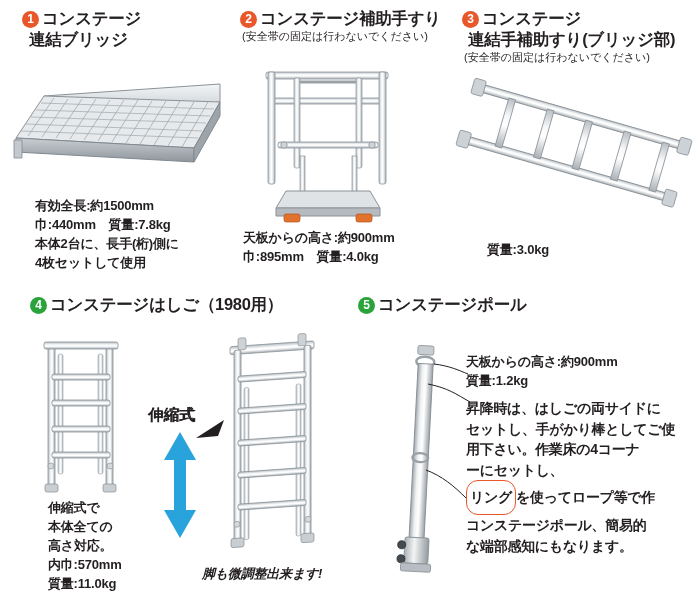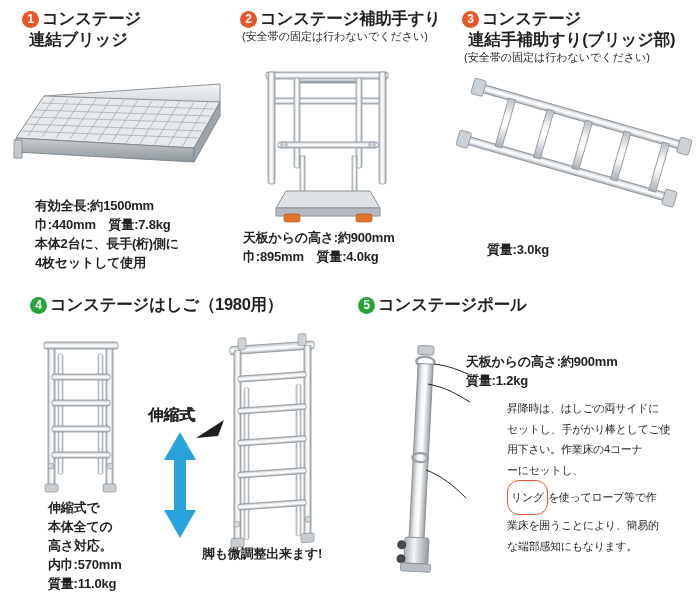--- a/index.html
+++ b/index.html
@@ -53,25 +53,24 @@
     white-space: nowrap;
   }
   .spec {
     font-size: 13px;
     font-weight: bold;
     line-height: 19px;
     letter-spacing: -0.2px;
     white-space: nowrap;
   }
   .note {
-    font-size: 11px;
-    font-weight: normal;
+    font-size: 14px;
+    font-weight: bold;
     line-height: 20.5px;
     letter-spacing: -0.3px;
-    margin-left: 41px;
   }
 
   .callout-round {
     border: 1.6px solid #e8562a;
     border-radius: 12px;
     padding: 8px 3px;
     display: inline-block;
     line-height: 17px;
   }
 </style>
@@ -344,21 +343,21 @@
   </div>
 
   <div class="abs" style="left:48px; top:498px;">
     <div class="spec">伸縮式で</div>
     <div class="spec">本体全ての</div>
     <div class="spec">高さ対応。</div>
     <div class="spec">内巾:570mm</div>
     <div class="spec">質量:11.0kg</div>
   </div>
 
-  <div class="abs" style="left:202px; top:544px;">
+  <div class="abs" style="left:202px; top:564px;font-style:italic;">
     <div class="spec">脚も微調整出来ます!</div>
   </div>
 
   <div class="abs" style="left:358px; top:294px;">
     <div class="head-title">
       <span class="badge green">5</span><span>コンステージポール</span>
     </div>
   </div>
 
   <div class="abs" style="left:392px; top:338px; width:70px; height:250px;">
@@ -410,17 +409,17 @@
   </div>
 
   <div class="abs" style="left:466px; top:398px; width:228px;">
     <div class="note">昇降時は、はしごの両サイドに</div>
     <div class="note">セットし、手がかり棒としてご使</div>
     <div class="note">用下さい。作業床の4コーナ</div>
     <div class="note">ーにセットし、</div>
     <div class="note">
       <span class="callout-round">リング</span><span>を使ってロープ等で作</span>
     </div>
-    <div class="note">業床を囲うことにより、簡易的</div>
+    <div class="note">コンステージポール、簡易的</div>
     <div class="note">な端部感知にもなります。</div>
   </div>
 
 </div>
 
 </body></html>

